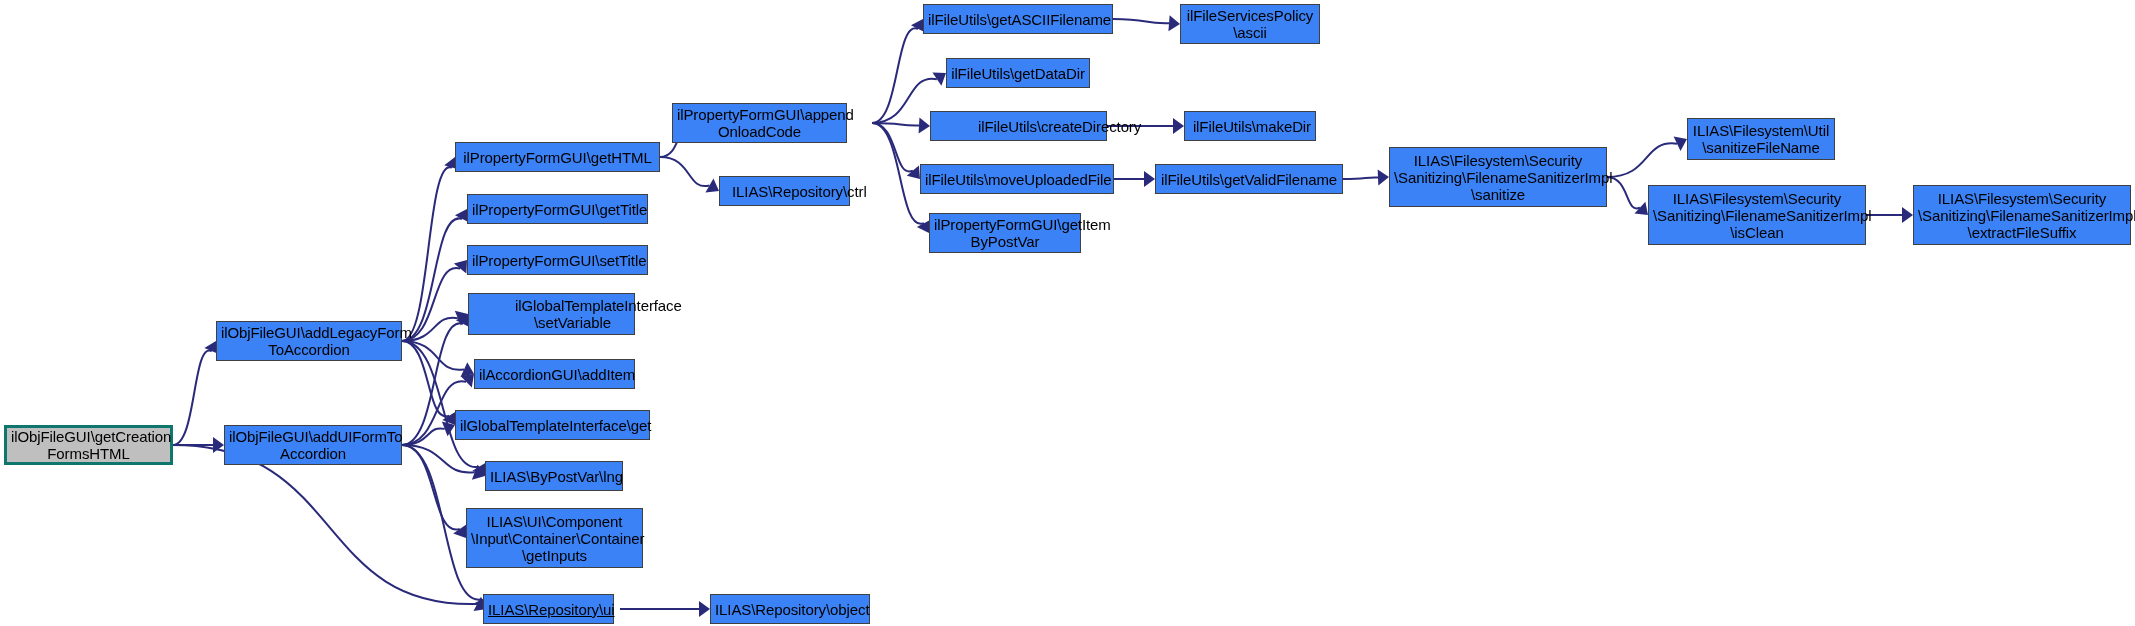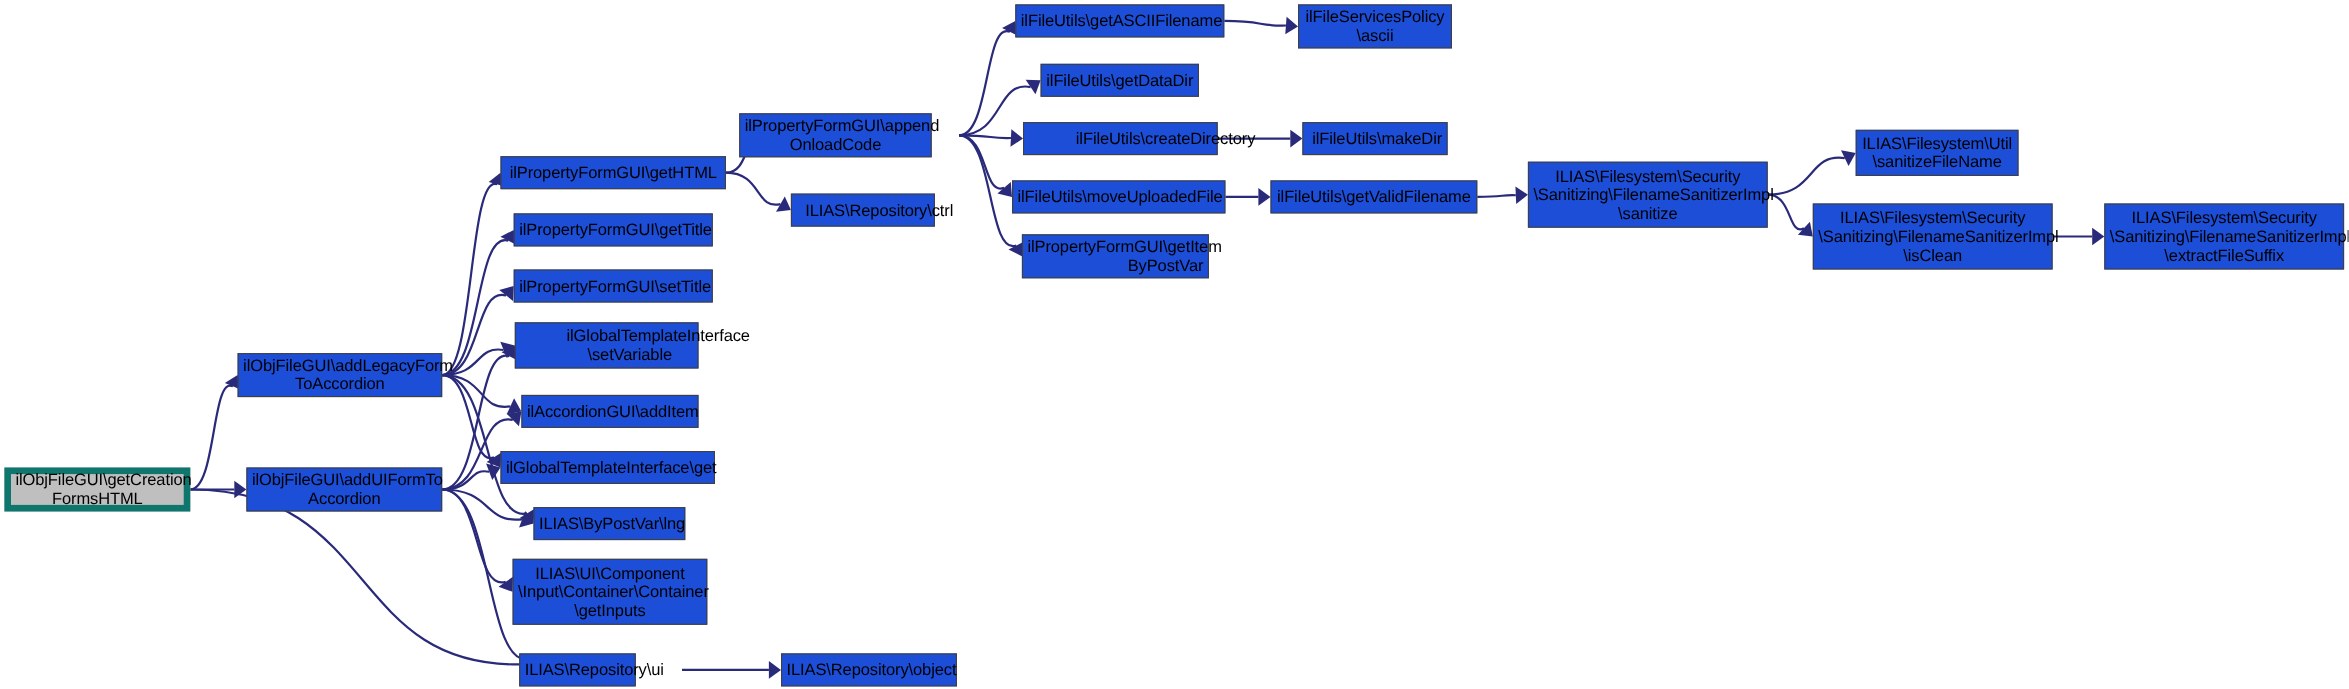--- a/index.html
+++ b/index.html
@@ -1,25 +1,25 @@
 <!DOCTYPE html>
 <html><head>
 <meta charset="utf-8">
 <style>
   html,body{margin:0;padding:0;background:#ffffff;}
   body{width:2135px;height:626px;overflow:hidden;
        font-family:"Liberation Sans","DejaVu Sans",sans-serif;}
   #graph{position:relative;width:2135px;height:626px;background:#fff;}
   svg.edges{position:absolute;left:0;top:0;width:2135px;height:626px;overflow:visible;}
-  .node{position:absolute;box-sizing:border-box;background:#1d4ed8;
+  .node{position:absolute;box-sizing:border-box;background:#3b82f6;
         border:1px solid #404040;display:flex;align-items:center;
         justify-content:center;text-align:center;color:#000000;
         font-size:15px;line-height:17px;letter-spacing:-0.1px;
         padding:1px 4px;}
-  .node.root{background:#bfbfbf;border:6px solid #0f766e;}
+  .node.root{background:#bfbfbf;border:3px solid #0f766e;}
   .node span{display:block;width:100%;white-space:pre-line;}
 </style>
 </head>
 <body>
 
 <div id="graph">
   <svg class="edges" id="edge-layer" viewBox="0 0 2135 626" preserveAspectRatio="none">
       <g>
         <path d="M 173 445 C 196.65 445 192.35 341 211.7970081905838 351.1653755390532" fill="none" stroke="#2a2a7a" stroke-width="2"></path>
         <polygon points="216,341 219.19000858262245,354.22209685499223 204.40400779854514,348.1086542231141" fill="#2a2a7a"></polygon>
@@ -178,21 +178,21 @@
         <span>ilGlobalTemplateInterface\get</span>
       </div>
       <div class="node" style="left: 485px; top: 461px; width: 138px; height: 30px;">
         <span>ILIAS\ByPostVar\lng</span>
       </div>
       <div class="node" style="left: 466px; top: 508px; width: 177px; height: 60px;">
         <span>ILIAS\UI\Component
 \Input\Container\Container
 \getInputs</span>
       </div>
-      <div class="node" style="left: 472px; top: 594px; width: 106px; height: 30px;">
+      <div class="node" style="left: 483px; top: 594px; width: 131px; height: 30px; text-decoration: underline;">
         <span>ILIAS\Repository\ui</span>
       </div>
       <div class="node" style="left: 672px; top: 103px; width: 175px; height: 40px;">
         <span>ilPropertyFormGUI\append
 OnloadCode</span>
       </div>
       <div class="node" style="left: 719px; top: 176px; width: 131px; height: 30px; padding-left: 12px;">
         <span>ILIAS\Repository\ctrl</span>
       </div>
       <div class="node" style="left: 923px; top: 4px; width: 190px; height: 30px;">
@@ -200,21 +200,21 @@
       </div>
       <div class="node" style="left: 946px; top: 58px; width: 144px; height: 30px;">
         <span>ilFileUtils\getDataDir</span>
       </div>
       <div class="node" style="left: 930px; top: 111px; width: 177px; height: 30px; padding-left: 47px;">
         <span>ilFileUtils\createDirectory</span>
       </div>
       <div class="node" style="left: 920px; top: 164px; width: 194px; height: 30px;">
         <span>ilFileUtils\moveUploadedFile</span>
       </div>
-      <div class="node" style="left: 929px; top: 213px; width: 170px; height: 40px; text-align: right;">
+      <div class="node" style="left: 929px; top: 213px; width: 152px; height: 40px;">
         <span>ilPropertyFormGUI\getItem
 ByPostVar</span>
       </div>
       <div class="node" style="left: 1180px; top: 4px; width: 140px; height: 40px;">
         <span>ilFileServicesPolicy
 \ascii</span>
       </div>
       <div class="node" style="left: 1184px; top: 111px; width: 132px; height: 30px; text-align: right;">
         <span>ilFileUtils\makeDir</span>
       </div>

